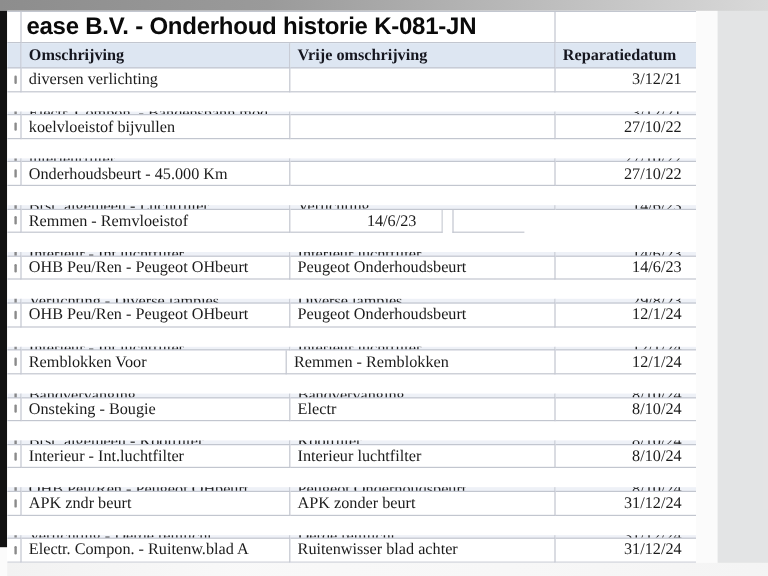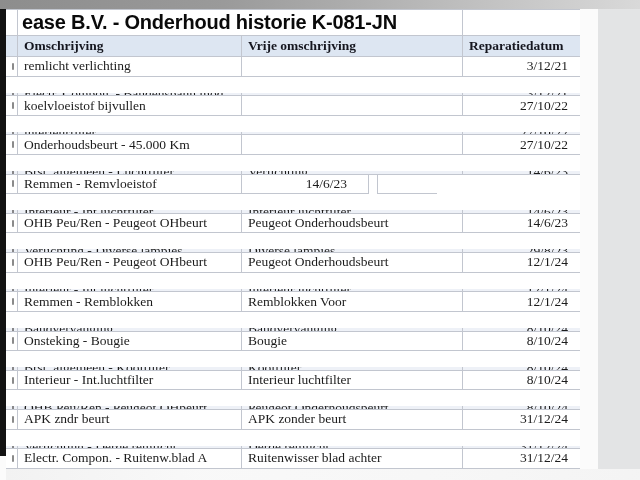--- a/index.html
+++ b/index.html
@@ -95,21 +95,21 @@
     <div class="cell c1 th">Omschrijving</div>
     <div class="cell c2 th">Vrije omschrijving</div>
     <div class="cell c3 th">Reparatiedatum</div>
     <div class="cell gapcol"></div>
     <div class="cell c4 th">A</div>
   </div>
 
   <div id="rows">
       <div class="row data-row">
         <div class="cell sliver"></div>
-        <div class="cell c1">remlicht verlichting</div>
+        <div class="cell c1">diversen verlichting</div>
         <div class="cell c2"></div>
         <div class="cell c3">3/12/21</div>
         <div class="cell gapcol"></div>
         <div class="cell c4"></div>
       </div>
       <div class="row data-row alt">
         <div class="cell sliver"></div>
         <div class="cell c1">Electr. Compon. - Bandenspann.mod</div>
         <div class="cell c2"></div>
         <div class="cell c3">3/12/21</div>
@@ -190,38 +190,38 @@
       <div class="row data-row alt">
         <div class="cell sliver"></div>
         <div class="cell c1">Interieur - Int.luchtfilter</div>
         <div class="cell c2">Interieur luchtfilter</div>
         <div class="cell c3">12/1/24</div>
         <div class="cell gapcol"></div>
         <div class="cell c4"></div>
       </div>
       <div class="row data-row">
         <div class="cell sliver"></div>
+        <div class="cell c2">Remblokken Voor</div>
         <div class="cell c1">Remmen - Remblokken</div>
-        <div class="cell c2">Remblokken Voor</div>
         <div class="cell c3">12/1/24</div>
         <div class="cell gapcol"></div>
         <div class="cell c4"></div>
       </div>
       <div class="row data-row alt">
         <div class="cell sliver"></div>
         <div class="cell c1">Bandvervanging</div>
         <div class="cell c2">Bandvervanging</div>
         <div class="cell c3">8/10/24</div>
         <div class="cell gapcol"></div>
         <div class="cell c4"></div>
       </div>
       <div class="row data-row">
         <div class="cell sliver"></div>
         <div class="cell c1">Onsteking - Bougie</div>
-        <div class="cell c2">Bougie</div>
+        <div class="cell c2">Electr</div>
         <div class="cell c3">8/10/24</div>
         <div class="cell gapcol"></div>
         <div class="cell c4"></div>
       </div>
       <div class="row data-row alt">
         <div class="cell sliver"></div>
         <div class="cell c1">Brst. algemeen - Koolfilter</div>
         <div class="cell c2">Koolfilter</div>
         <div class="cell c3">8/10/24</div>
         <div class="cell gapcol"></div>

